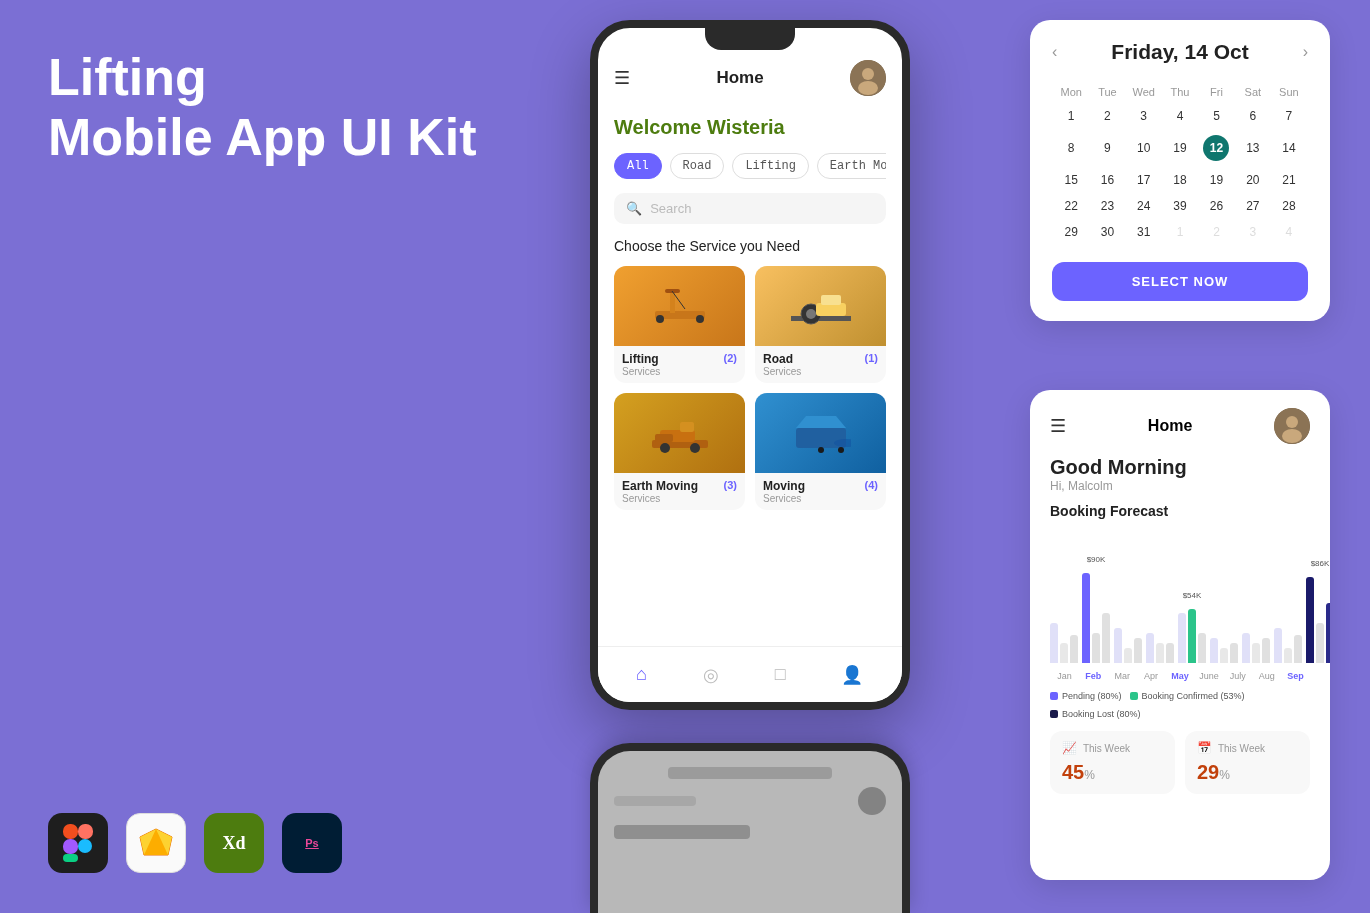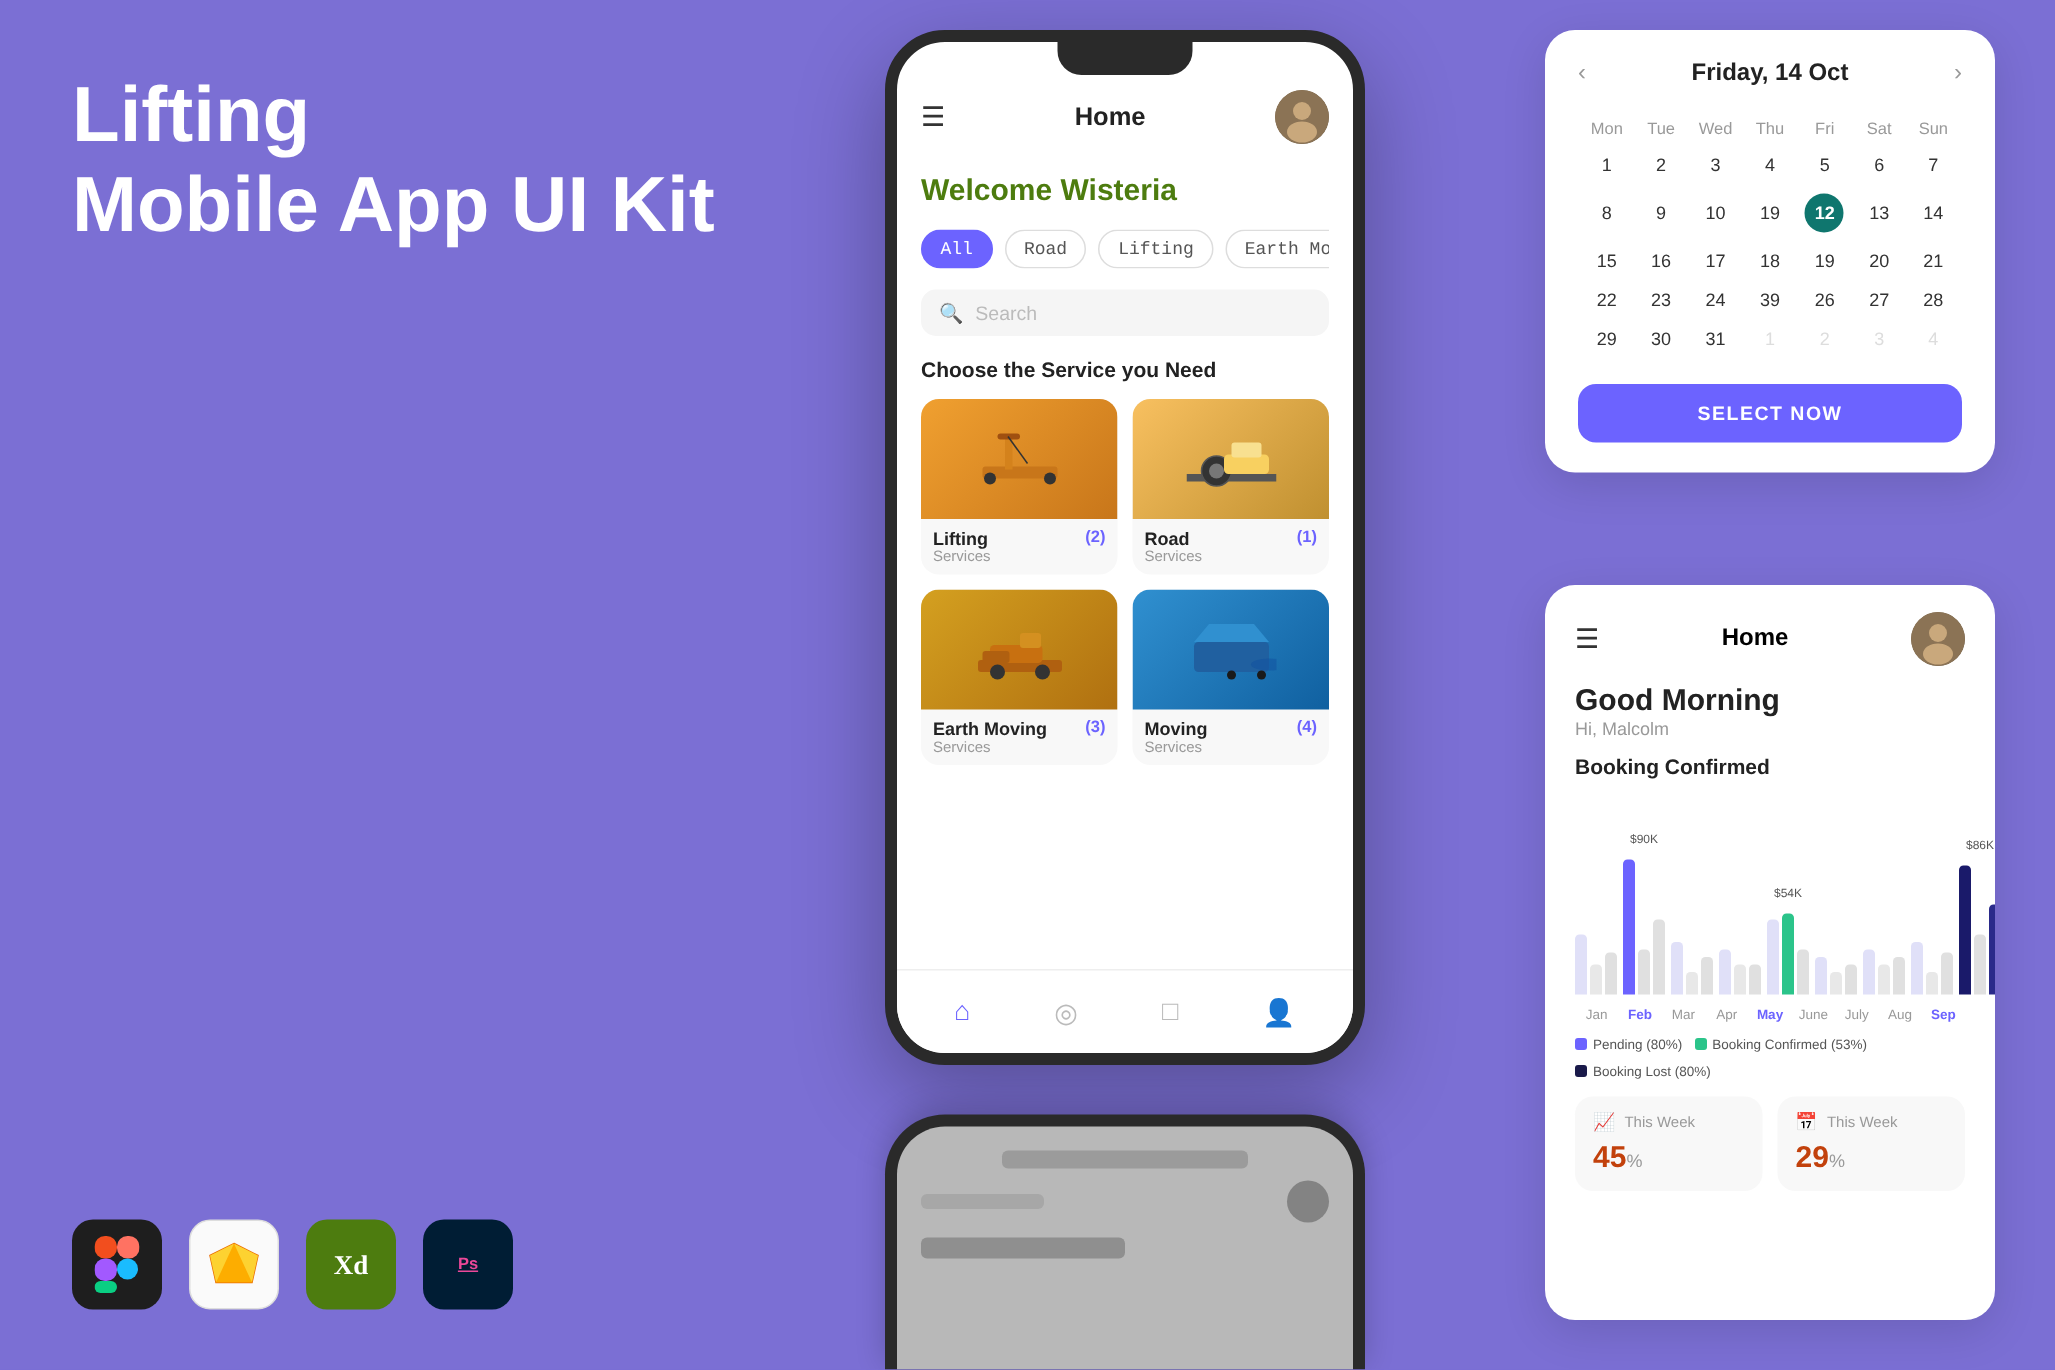--- a/index.html
+++ b/index.html
@@ -143,21 +143,21 @@
       border-radius: 10px;
       padding: 8px 12px;
       margin-bottom: 14px;
       gap: 8px;
     }
     .search-icon { color: #aaa; font-size: 13px; }
     .search-placeholder { color: #bbb; font-size: 13px; }
 
     .section-title {
       font-size: 14px;
-      font-weight: 700;
+      font-weight: 400;
       color: #222;
       margin-bottom: 12px;
     }
 
     .service-grid {
       display: grid;
       grid-template-columns: 1fr 1fr;
       gap: 10px;
     }
     .service-card {
@@ -212,21 +212,21 @@
       padding: 20px 22px;
       box-shadow: 0 8px 30px rgba(0,0,0,0.12);
     }
     .cal-header {
       display: flex;
       align-items: center;
       justify-content: space-between;
       margin-bottom: 16px;
     }
     .cal-nav-btn { background: none; border: none; cursor: pointer; color: #999; font-size: 16px; }
-    .cal-month-title { font-size: 16px; font-weight: 700; color: #222; }
+    .cal-month-title { font-size: 21px; font-weight: 700; color: #222; }
     .cal-grid { width: 100%; }
     .cal-grid th {
       font-size: 11px;
       color: #999;
       font-weight: 500;
       text-align: center;
       padding: 4px 0;
       width: 36px;
     }
     .cal-grid td {
@@ -639,21 +639,21 @@
       <svg width="36" height="36" viewBox="0 0 36 36">
         <circle cx="18" cy="18" r="18" fill="#8B7355"></circle>
         <circle cx="18" cy="14" r="6" fill="#c9a87c"></circle>
         <ellipse cx="18" cy="28" rx="10" ry="7" fill="#c9a87c"></ellipse>
       </svg>
     </div>
   </div>
 
   <div class="dash-greeting">Good Morning</div>
   <div class="dash-sub">Hi, Malcolm</div>
-  <div class="dash-section-title">Booking Confirmed</div>
+  <div class="dash-section-title">Booking Forecast</div>
 
   <div style="position:relative;">
     <div class="bar-chart">
 
       <div class="bar-group">
         <div class="bar" style="height:40px;background:#e0e0f8;"></div>
         <div class="bar" style="height:20px;background:#e8e8e8;"></div>
         <div class="bar" style="height:28px;background:#e0e0e0;"></div>
       </div>
 

